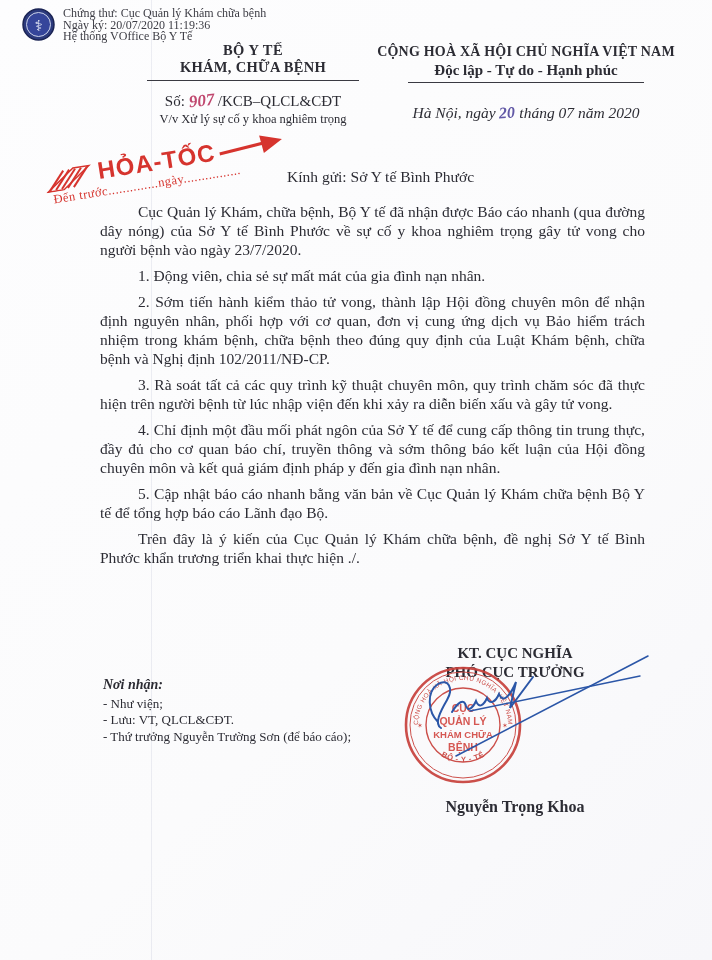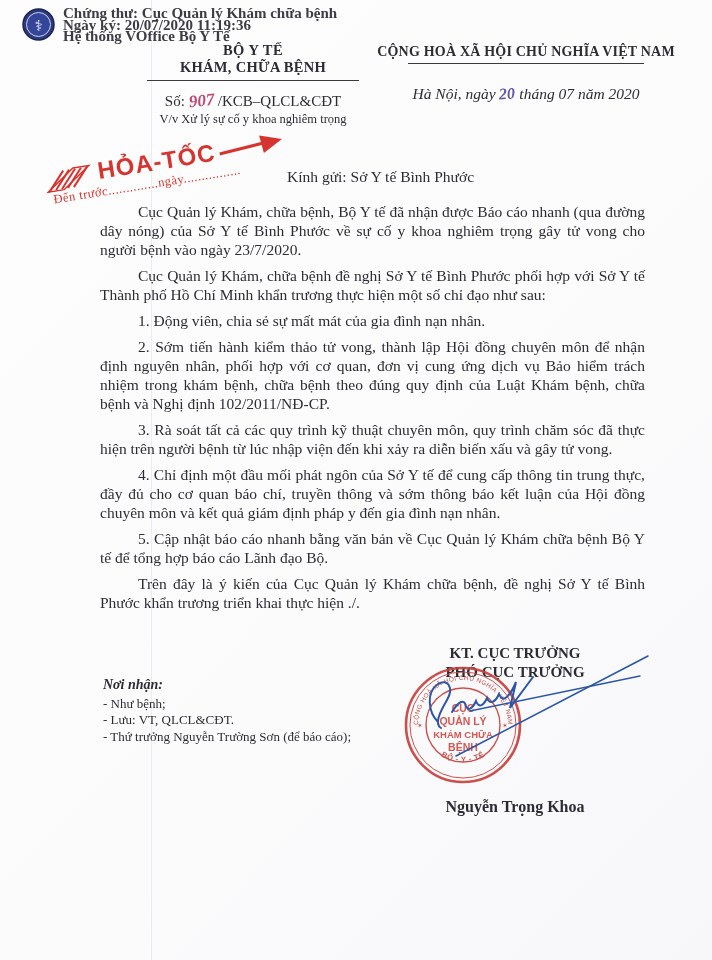--- a/index.html
+++ b/index.html
@@ -6,21 +6,21 @@
   .page{
     position:relative;width:712px;height:960px;margin:0 auto;
     background:linear-gradient(135deg,#fdfdfe 0%,#fbfbfc 60%,#f7f7fa 100%);
     overflow:hidden;
     font-family:"Liberation Serif", serif;
     color:#2c2c34;
   }
   .crease{position:absolute;left:151px;top:0;width:1px;height:960px;background:rgba(150,155,185,0.16);}
   
   .cert-row{position:absolute;left:22px;top:8px;display:flex;gap:8px;align-items:flex-start;}
-  .cert-text{font-size:15px;line-height:11.5px;color:#3c3c44;font-weight:bold;}
+  .cert-text{font-size:12px;line-height:11.5px;color:#3c3c44;}
   
   .hdr-left{position:absolute;left:118px;top:42px;width:270px;text-align:center;}
   .hdr-left .l1{font-size:14.5px;font-weight:600;letter-spacing:.5px;}
   .hdr-left .l2,.hdr-left .l3{font-size:14.5px;font-weight:bold;letter-spacing:.3px;}
   .hdr-rule-l{width:212px;height:1.4px;background:#3a3a42;margin:4px auto 10px;}
   .hdr-right{position:absolute;left:352px;top:44px;width:348px;text-align:center;}
   .hdr-right .n1{font-size:14px;font-weight:bold;letter-spacing:.2px;}
   .hdr-right .n2{font-size:15px;font-weight:bold;margin-top:2px;}
   .hdr-rule-r{width:236px;height:1.4px;background:#3a3a42;margin:3px auto 0;}
   .doc-no{margin-top:9px;font-size:15px;}
@@ -74,20 +74,21 @@
     <div class="doc-no">
       <span>Số:</span>
       <span class="hand-red">907</span>
       <span>/KCB–QLCL&amp;CĐT</span>
     </div>
     <div class="subject">V/v Xử lý sự cố y khoa nghiêm trọng</div>
   </div>
 
   <div class="hdr-right">
     <div class="n1">CỘNG HOÀ XÃ HỘI CHỦ NGHĨA VIỆT NAM</div>
+    <div class="n2">Độc lập - Tự do - Hạnh phúc</div>
     <div class="hdr-rule-r"></div>
     <div class="date-line">
       <span>Hà Nội, ngày</span>
       <span class="hand-blue">20</span>
       <span>tháng 07 năm 2020</span>
     </div>
   </div>
 
   <div class="stamp">
     <div class="stamp-top">
@@ -107,38 +108,37 @@
         <polygon points="42,1 64,8 44,19" fill="#d6342e"></polygon>
       </svg>
     </div>
     <div class="stamp-line2">Đến trước..............ngày................</div>
   </div>
 
   <div class="recipient">Kính gửi: Sở Y tế Bình Phước</div>
 
   <div class="body">
     <p>Cục Quản lý Khám, chữa bệnh, Bộ Y tế đã nhận được Báo cáo nhanh (qua đường dây nóng) của Sở Y tế Bình Phước về sự cố y khoa nghiêm trọng gây tử vong cho người bệnh vào ngày 23/7/2020.</p>
-    <p>Cục Quản lý Khám, chữa bệnh đề nghị Sở Y tế Bình Phước phối hợp với Sở Y tế Thành phố Hồ Chí Minh khẩn trương thực hiện một số chỉ đạo như sau:</p>
     <p>1. Động viên, chia sẻ sự mất mát của gia đình nạn nhân.</p>
     <p>2. Sớm tiến hành kiểm thảo tử vong, thành lập Hội đồng chuyên môn để nhận định nguyên nhân, phối hợp với cơ quan, đơn vị cung ứng dịch vụ Bảo hiểm trách nhiệm trong khám bệnh, chữa bệnh theo đúng quy định của Luật Khám bệnh, chữa bệnh và Nghị định 102/2011/NĐ-CP.</p>
     <p>3. Rà soát tất cả các quy trình kỹ thuật chuyên môn, quy trình chăm sóc đã thực hiện trên người bệnh từ lúc nhập viện đến khi xảy ra diễn biến xấu và gây tử vong.</p>
     <p>4. Chỉ định một đầu mối phát ngôn của Sở Y tế để cung cấp thông tin trung thực, đầy đủ cho cơ quan báo chí, truyền thông và sớm thông báo kết luận của Hội đồng chuyên môn và kết quả giám định pháp y đến gia đình nạn nhân.</p>
     <p>5. Cập nhật báo cáo nhanh bằng văn bản về Cục Quản lý Khám chữa bệnh Bộ Y tế để tổng hợp báo cáo Lãnh đạo Bộ.</p>
     <p>Trên đây là ý kiến của Cục Quản lý Khám chữa bệnh, đề nghị Sở Y tế Bình Phước khẩn trương triển khai thực hiện ./.</p>
   </div>
 
   <div class="noi-nhan">
     <div class="t">Nơi nhận:</div>
-    <div>- Như bệnh;</div>
+    <div>- Như viện;</div>
     <div>- Lưu: VT, QLCL&amp;CĐT.</div>
     <div>- Thứ trưởng Nguyễn Trường Sơn (để báo cáo);</div>
   </div>
 
   <div class="sig-block">
-    <div class="st">KT. CỤC TRƯỞNG</div>
+    <div class="st">KT. CỤC NGHĨA</div>
     <div class="st">PHÓ CỤC TRƯỞNG</div>
   </div>
 
   <svg class="seal" width="122" height="122" viewBox="0 0 122 122">
     <g fill="none" stroke="#c8413c">
       <circle cx="61" cy="61" r="57" stroke-width="2.6"></circle>
       <circle cx="61" cy="61" r="53" stroke-width="1"></circle>
       <circle cx="61" cy="61" r="37" stroke-width="1.4"></circle>
     </g>
     <defs>

